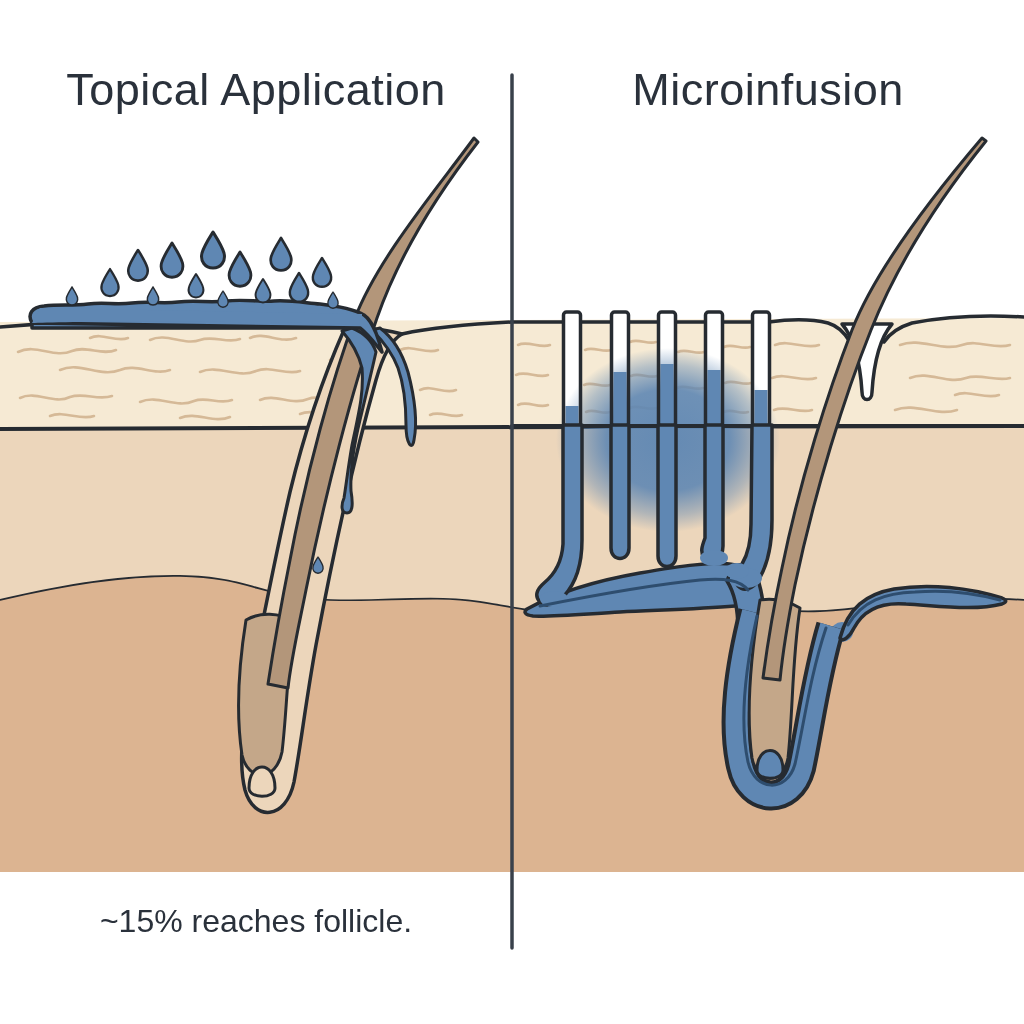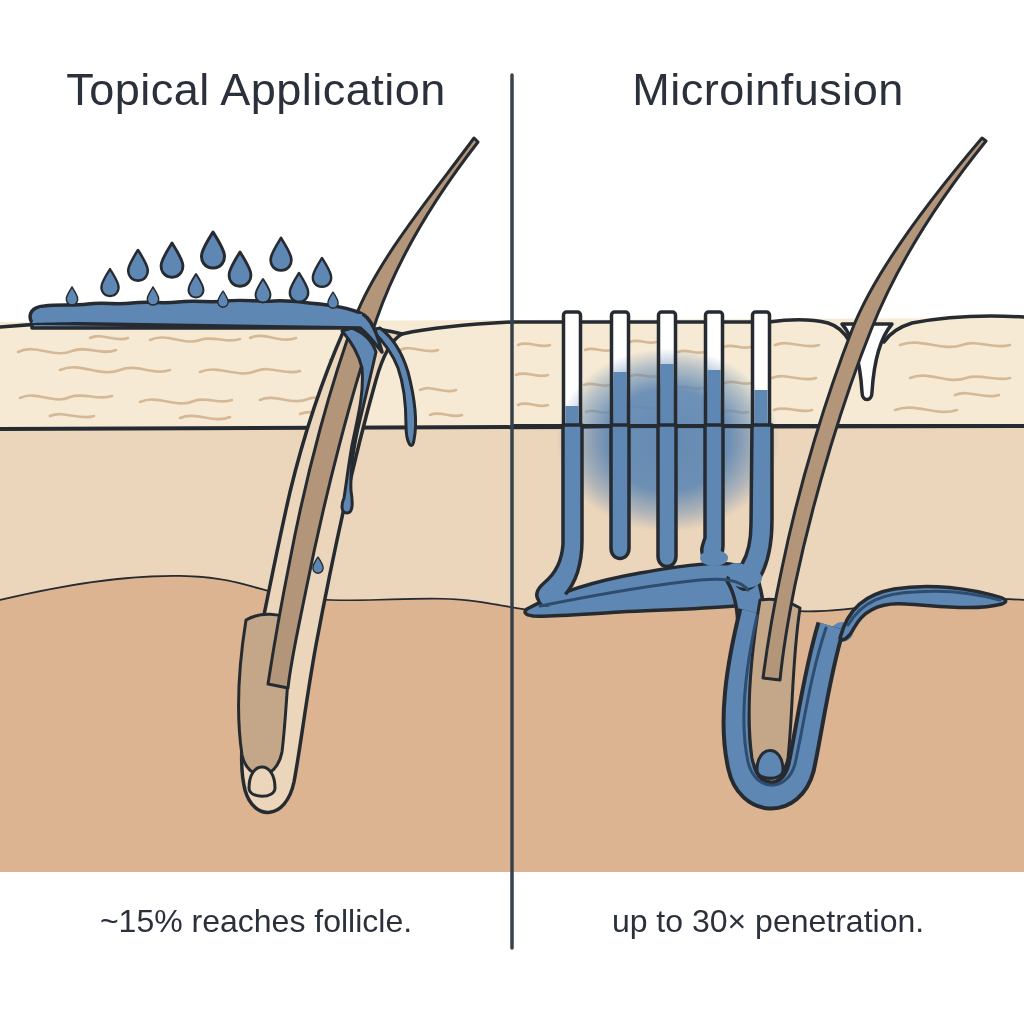--- a/index.html
+++ b/index.html
@@ -224,15 +224,14 @@
     <path class="f-hair sk3" d="M986,141 C940,198 898,262 871,330 C845,395 815,490 795,585 C788,620 783,650 780,680
          L763,678 C768,640 774,605 782,568 C800,480 828,392 852,330 C876,268 936,192 982,138 Z"></path>
   </g>
 
   <line x1="512" y1="75" x2="512" y2="948" class="divider"></line>
 </svg>
 
 <div class="title t-left">Topical Application</div>
 <div class="title t-right">Microinfusion</div>
 <div class="caption t-left">~15% reaches follicle.</div>
-<div class="caption t-right">up to 30× penetration.</div>
 
 </div>
 
 </body></html>

